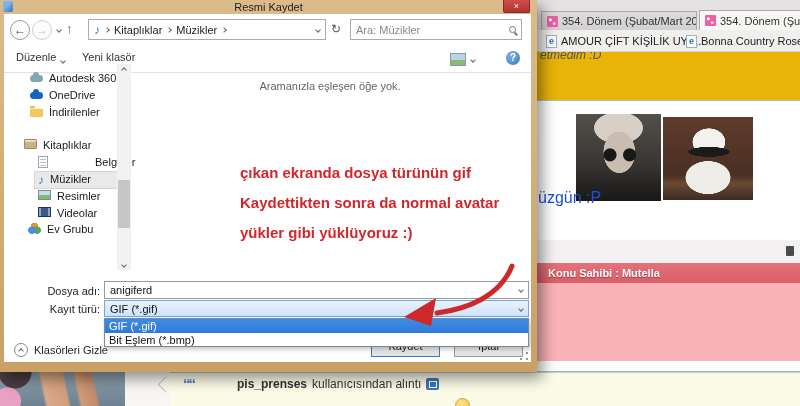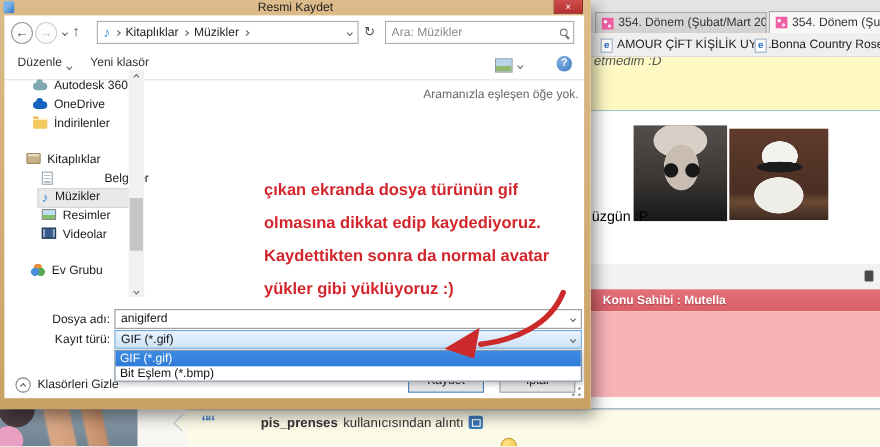--- a/index.html
+++ b/index.html
@@ -14,38 +14,38 @@
   .tab.inactive { left:541px; top:11px; width:156px; background:linear-gradient(#dddbdb,#d2d0d0); }
   .tab.active { left:699px; top:10px; width:110px; height:20px; background:#f8f7f6; }
   .favicon { width:11px; height:11px; flex:0 0 11px; border-radius:1px; background:#ee5fa3;
              background-image:radial-gradient(circle at 30% 35%, #fff 1.2px, transparent 1.8px),
                               radial-gradient(circle at 65% 70%, #ffd9ec 1.2px, transparent 1.8px); }
   .bookmarksbar { position:absolute; left:0; top:30px; width:800px; height:22px; background:#f0efee; border-bottom:1px solid #d8d8d8; }
   .bookmark { position:absolute; top:3px; height:16px; display:flex; align-items:center; gap:4px; font-size:11px; color:#222; white-space:nowrap; }
   .bm1 { left:546px; } .bm2 { left:686px; }
   .ie-icon { width:11px; height:13px; background:#fff; border:1px solid #9ab0c4; font-size:9px; line-height:11px; color:#2d6fc1; text-align:center; font-weight:bold; }
 
-  .postbox-top { position:absolute; left:537px; top:52px; width:263px; height:49px; background:#fef9c3; border-bottom:1px solid #a8c3cb; overflow:hidden; }
+  .postbox-top { position:absolute; left:537px; top:52px; width:263px; height:49px; background:#eab308; border-bottom:1px solid #a8c3cb; overflow:hidden; }
   .postbox-top .snippet { position:absolute; left:3px; top:-4px; font-style:italic; font-size:12px; color:#555; }
   .white-section { position:absolute; left:537px; top:102px; width:263px; height:138px; background:#fff; }
 
   .photo-woman { position:absolute; left:576px; top:114px; width:85px; height:87px;
     background:
       radial-gradient(circle at 40% 47%, rgba(15,15,15,.95) 6px, transparent 7px),
       radial-gradient(circle at 63% 47%, rgba(15,15,15,.95) 6px, transparent 7px),
       radial-gradient(ellipse 26px 34px at 51% 44%, #c9bdb2 60%, transparent 62%),
       radial-gradient(ellipse 40px 26px at 50% 16%, #d8d0c6 60%, transparent 62%),
       linear-gradient(#53504c 0%, #3a3734 55%, #191817 100%); }
   .photo-cat { position:absolute; left:663px; top:117px; width:90px; height:83px;
     background:
       radial-gradient(ellipse 25px 6px at 51% 42%, #1b1b1b 80%, transparent 85%),
       radial-gradient(ellipse 23px 19px at 51% 30%, #f4f2ee 70%, transparent 72%),
       radial-gradient(ellipse 34px 25px at 50% 73%, #efede8 65%, transparent 67%),
       linear-gradient(180deg, #5f3b2c 0%, #4a2f24 70%, #6b4a33 80%, #3c2a22 100%); }
-  .caption { position:absolute; left:538px; top:189px; font-size:13px; color:#000000; }
+  .caption { position:absolute; left:538px; top:189px; font-size:16px; color:#1d4ed8; }
 
   .graybar { position:absolute; left:537px; top:240px; width:263px; height:23px; background:#f3f1f1; }
   .graybar-icon { position:absolute; right:6px; top:6px; width:8px; height:10px; background:#4a4a4a; border-radius:1px; }
   .pinkheader { position:absolute; left:537px; top:263px; width:263px; height:20px;
                 background:linear-gradient(#e4717b,#d95f68); color:#fff; font-size:11px; font-weight:bold;
                 line-height:20px; padding-left:11px; text-shadow:0 1px 1px rgba(120,30,35,.6); }
   .pinkbody { position:absolute; left:537px; top:283px; width:263px; height:78px; background:#f9b3b7; }
   .white-strip { position:absolute; left:537px; top:361px; width:263px; height:11px; background:#fdfdfb; border-bottom:1px solid #9fb7bd; }
 
   .bottom-strip { position:absolute; left:0; top:372px; width:800px; height:34px; background:#f7f6f2; }
@@ -126,21 +126,21 @@
   .ic-vid { width:13px; height:10px; background:#3a5a8c; border:1px solid #22364f; box-shadow:inset 2px 0 #8fa6c4, inset -2px 0 #8fa6c4; }
   .ic-home { width:13px; height:11px; position:relative;
              background:radial-gradient(circle at 30% 65%, #4d8edc 3.5px, transparent 4px),
                         radial-gradient(circle at 70% 65%, #58a94e 3.5px, transparent 4px),
                         radial-gradient(circle at 50% 30%, #e8913c 3.5px, transparent 4px); }
 
   .scroll-track { position:absolute; left:113px; top:50px; width:14px; height:206px; background:#f1f1f1; }
   .scroll-btn { position:absolute; left:113px; width:14px; height:11px; background:#f1f1f1; display:flex; align-items:center; justify-content:center; }
   .scroll-thumb { position:absolute; left:114px; top:166px; width:12px; height:48px; background:#c6c6c6; }
 
-  .empty-msg { position:absolute; left:130px; top:66px; width:392px; text-align:right; font-size:11px; color:#666; }
+  .empty-msg { position:absolute; left:130px; top:66px; width:392px; text-align:center; font-size:11px; color:#666; }
   .annotation { position:absolute; left:236px; top:144px; width:280px; font-size:15px; font-weight:bold; line-height:30px; white-space:nowrap; }
 
   .form-label { position:absolute; width:80px; text-align:right; font-size:11px; color:#222; }
   .fn-input { position:absolute; left:100px; top:267px; width:425px; height:18px; border:1px solid #999; background:#fff;
               display:flex; align-items:center; padding:0 5px; }
   .fn-input input { flex:1; border:none; outline:none; font-size:11px; color:#111; font-family:inherit; }
   .combo { position:absolute; left:100px; top:286px; width:425px; height:17px; border:1px solid #6da8e0;
            background:linear-gradient(#e9f3fc,#cde3f8); display:flex; align-items:center; padding:0 5px; font-size:11px; color:#111; }
   .combo .chev, .fn-input .chev { margin-left:auto; }
   .droplist { position:absolute; left:100px; top:304px; width:425px; height:29px; background:#fff; border:1px solid #7a8a99;
@@ -280,38 +280,37 @@
         <span>Müzikler</span>
       </div>
       <div class="side-item" style="left:34px; top:176px;">
         <span class="ic ic-pic"></span>
         <span>Resimler</span>
       </div>
       <div class="side-item" style="left:34px; top:193px;">
         <span class="ic ic-vid"></span>
         <span>Videolar</span>
       </div>
-      <div class="side-item" style="left:24px; top:226px;">
+      <div class="side-item" style="left:24px; top:209px;">
         <span class="ic ic-home"></span>
         <span>Ev Grubu</span>
       </div>
 
       <div class="scroll-track"></div>
       <div class="scroll-btn" style="top:50px;">
           <span class="chev up tiny"></span>
         </div>
       <div class="scroll-btn" style="top:245px;">
           <span class="chev down tiny"></span>
         </div>
       <div class="scroll-thumb"></div>
 
       <div class="empty-msg">Aramanızla eşleşen öğe yok.</div>
       <div class="annotation" id="annotation" style="color: rgb(210, 38, 44);">
         <div>çıkan ekranda dosya türünün gif</div>
-        <div>olmasına dikkat edip kaydediyoruz.</div>
         <div>Kaydettikten sonra da normal avatar</div>
         <div>yükler gibi yüklüyoruz :)</div>
       </div>
 
       <div class="form-label" style="left:16px; top:271px;">Dosya adı:</div>
       <div class="fn-input">
         <input type="text" value="anigiferd" style="">
         <span class="chev down tiny"></span>
       </div>
 

